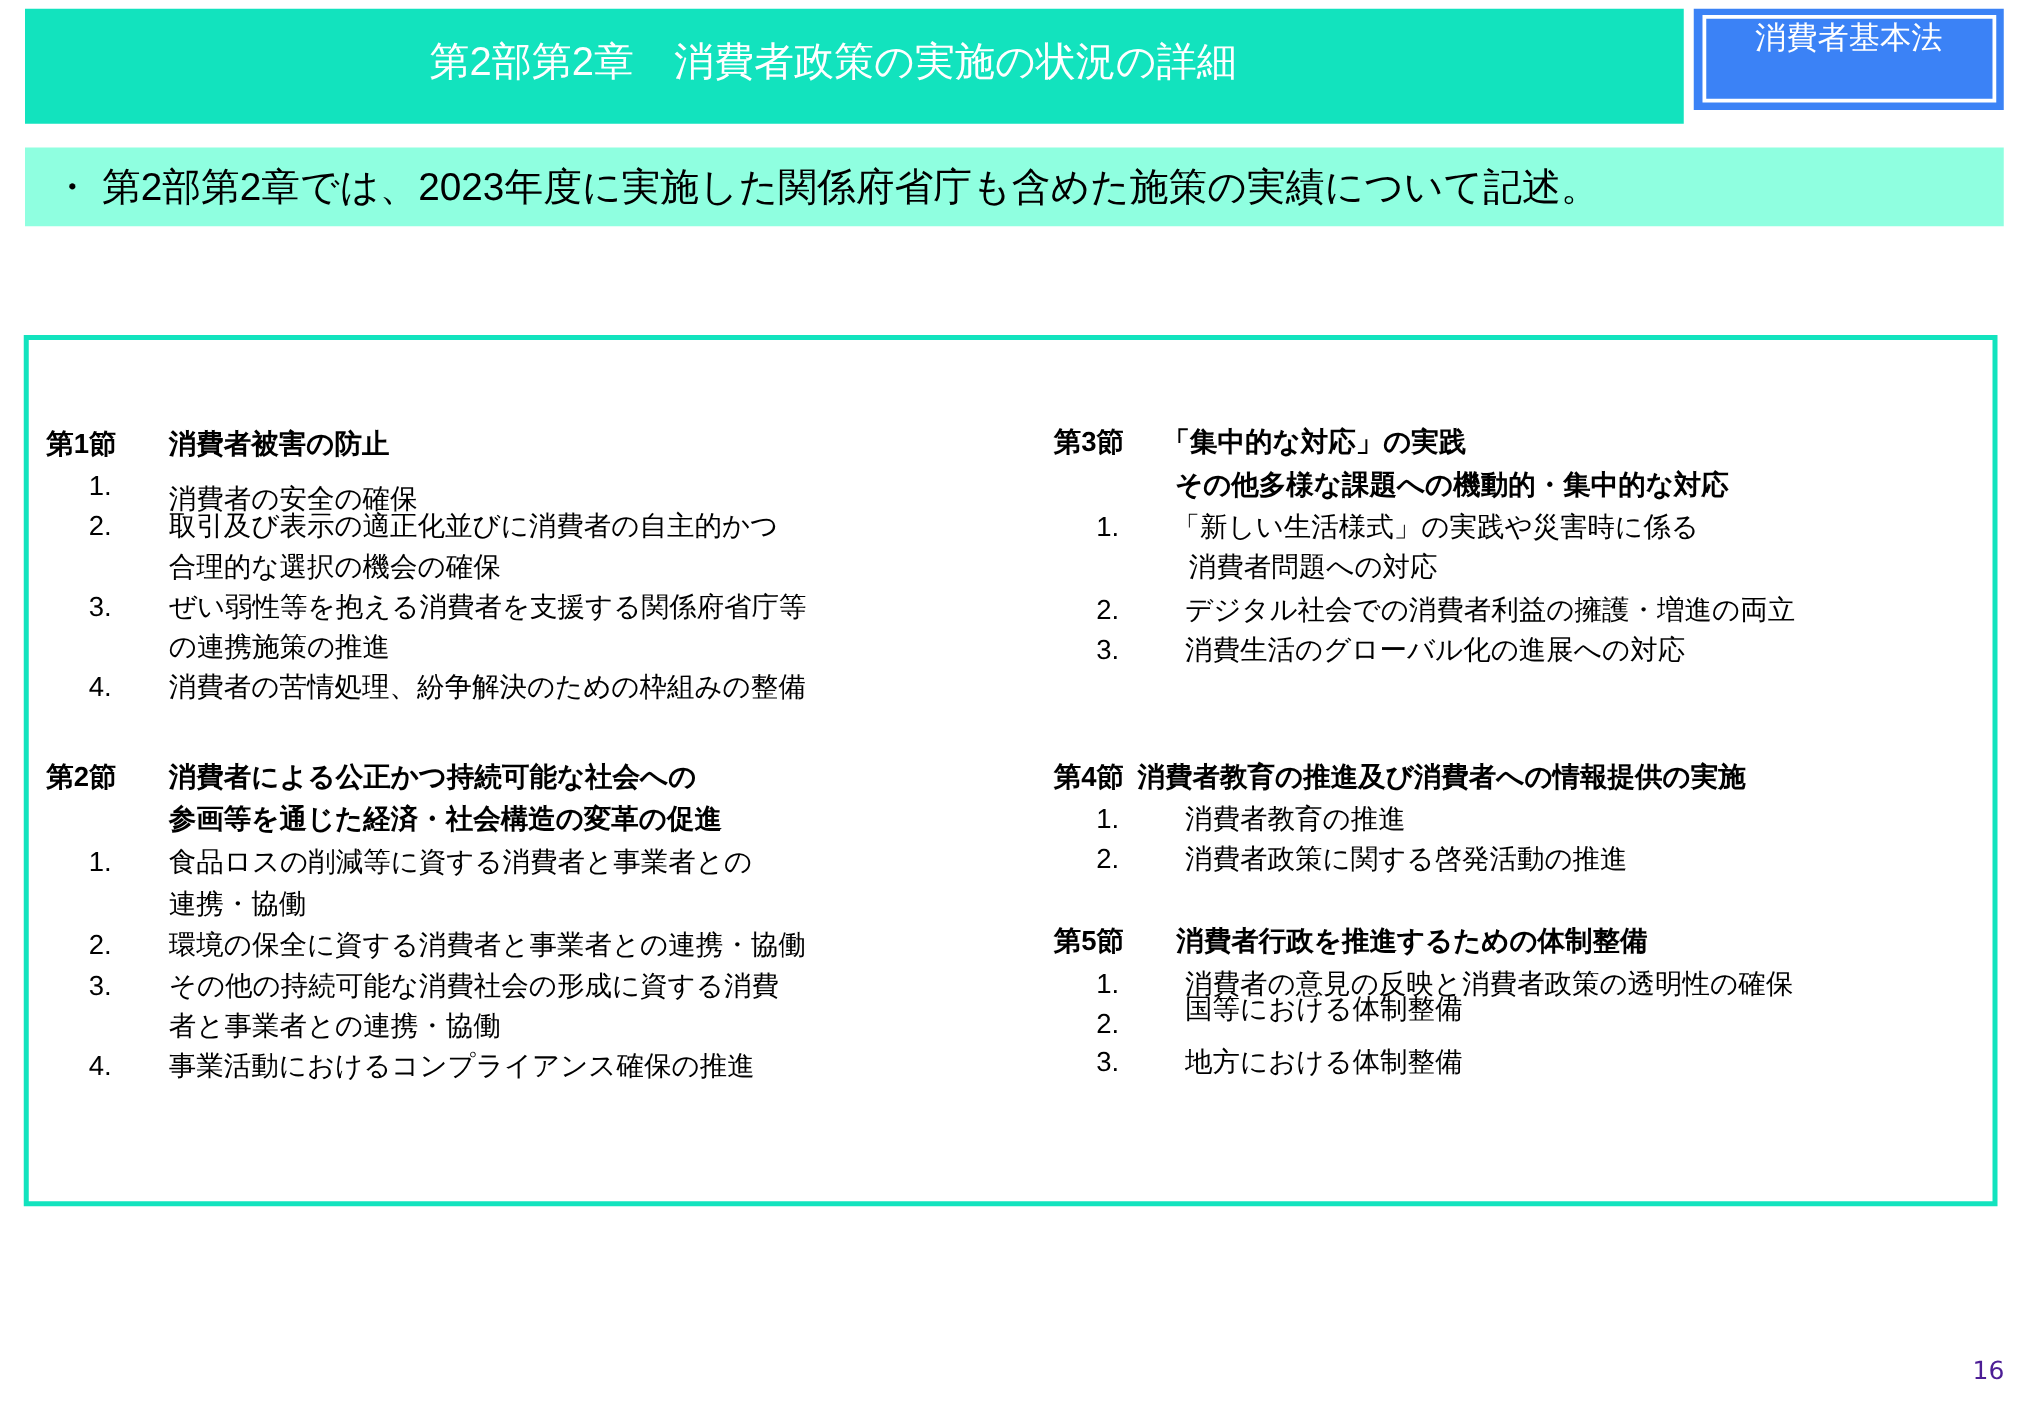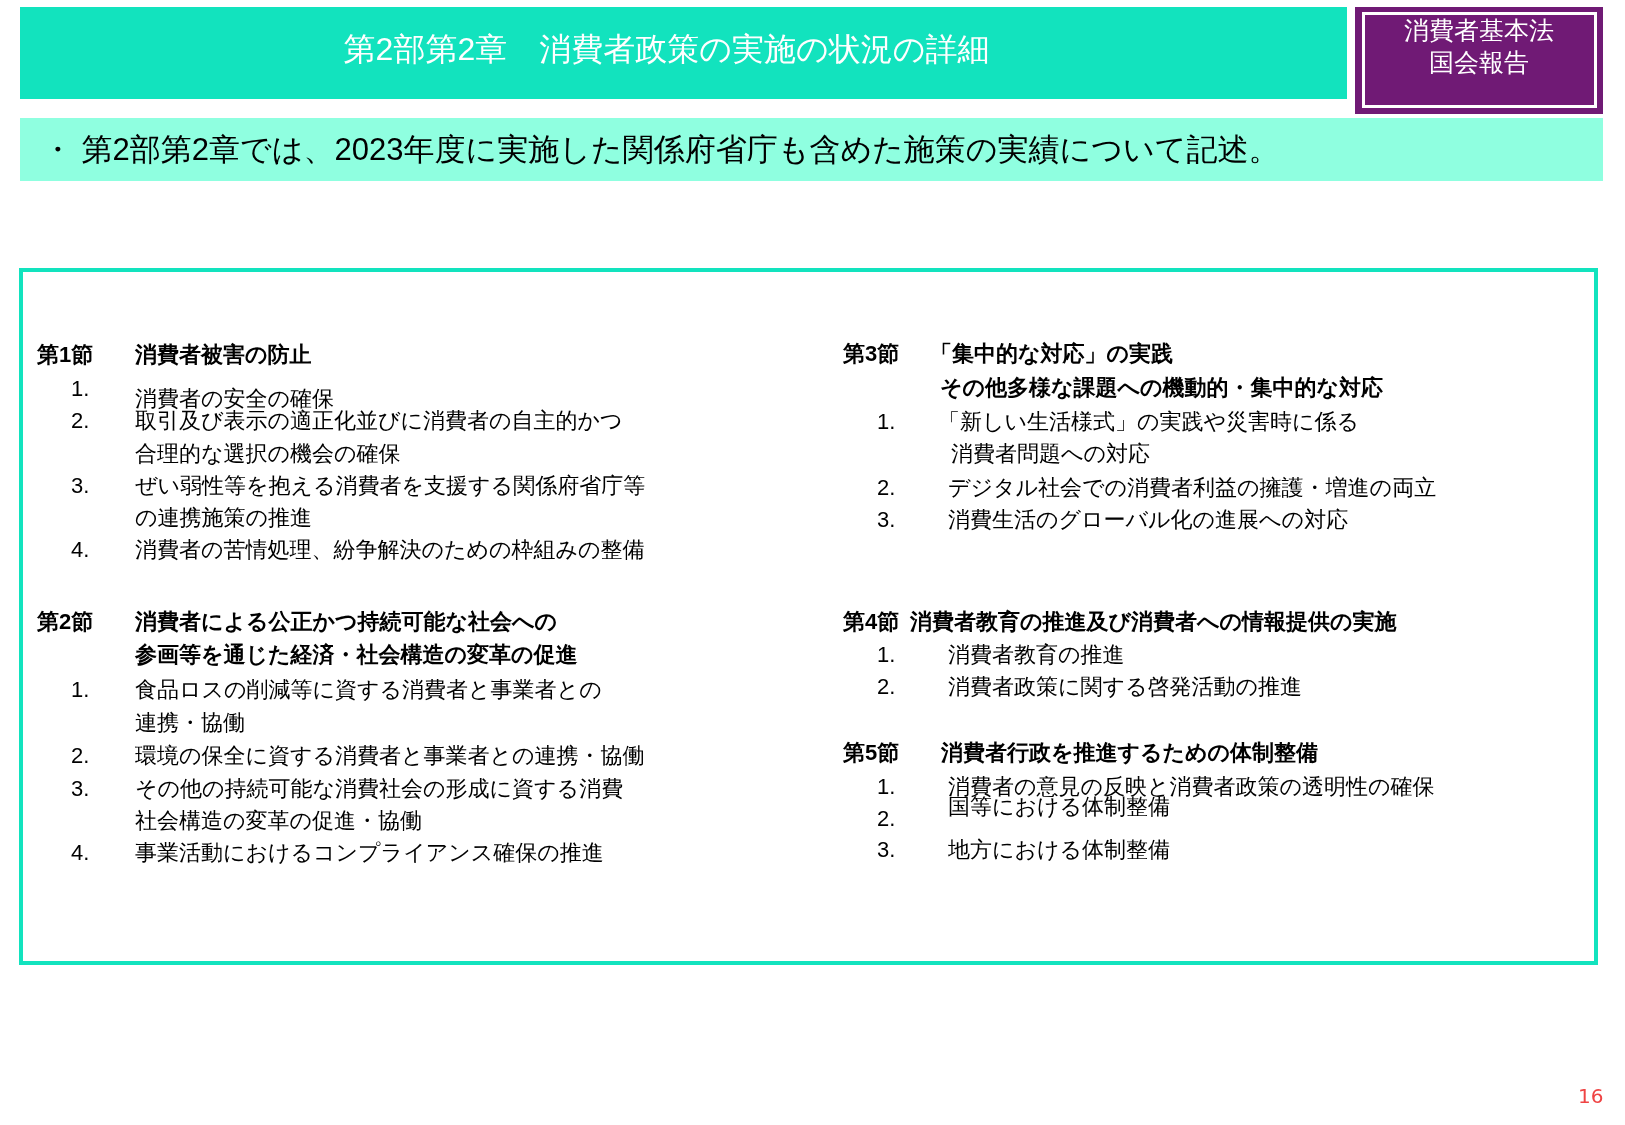--- a/index.html
+++ b/index.html
@@ -13,22 +13,22 @@
   .title-bar {
     position: absolute; left: 20px; top: 7px; width: 1327px; height: 92px;
     background: #12E3BE;
   }
   .title-text {
     position: absolute; left: 0; right: 34px; top: 0; height: 85px;
     line-height: 85px; text-align: center; color: #ffffff; font-size: 32px;
     white-space: nowrap;
   }
   .badge {
-    position: absolute; left: 1355px; top: 7px; width: 248px; height: 107px;
-    background: #701a75;
+    position: absolute; left: 1355px; top: 7px; width: 248px; height: 81px;
+    background: #3b82f6;
   }
   .badge-inner {
     position: absolute; left: 7px; top: 5px; right: 6px; bottom: 6px;
     border: 3px solid #ffffff;
   }
   .badge-line {
     position: absolute; left: 0; right: 0; text-align: center; color: #ffffff;
     font-size: 25px; line-height: 30px; white-space: nowrap;
   }
 
@@ -45,34 +45,33 @@
   
   .content-box {
     position: absolute; left: 19px; top: 268px; width: 1571px; height: 689px;
     border: 4px solid #12E3BE;
   }
 
   .line { position: absolute; white-space: nowrap; font-size: 22px; line-height: 34px; height: 34px; }
   .bold { font-weight: bold; }
 
   .page-number {
-    position: absolute; left: 1578px; top: 1084px; font-size: 20px; color: #ef4444;
+    position: absolute; left: 1578px; top: 1084px; font-size: 20px; color: #4c1d95;
     font-family: "DejaVu Sans", sans-serif;
   }
 </style>
 </head>
 <body>
 
 <div class="title-bar">
   <div class="title-text">第2部第2章　消費者政策の実施の状況の詳細</div>
 </div>
 <div class="badge">
   <div class="badge-inner"></div>
   <div class="badge-line" style="top:8px;">消費者基本法</div>
-  <div class="badge-line" style="top:40px;">国会報告</div>
 </div>
 
 <div class="summary-band">
   <div class="summary-text">・ 第2部第2章では、2023年度に実施した関係府省庁も含めた施策の実績について記述。</div>
 </div>
 
 <div class="content-box"></div>
 
 <div>
 
@@ -102,21 +101,21 @@
 
     <div class="line" style="left:71px; top:673px;">1.</div>
     <div class="line" style="left:135px; top:673px;">食品ロスの削減等に資する消費者と事業者との</div>
     <div class="line" style="left:135px; top:706px;">連携・協働</div>
 
     <div class="line" style="left:71px; top:739px;">2.</div>
     <div class="line" style="left:135px; top:739px;">環境の保全に資する消費者と事業者との連携・協働</div>
 
     <div class="line" style="left:71px; top:772px;">3.</div>
     <div class="line" style="left:135px; top:772px;">その他の持続可能な消費社会の形成に資する消費</div>
-    <div class="line" style="left:135px; top:804px;">社会構造の変革の促進・協働</div>
+    <div class="line" style="left:135px; top:804px;">者と事業者との連携・協働</div>
 
     <div class="line" style="left:71px; top:836px;">4.</div>
     <div class="line" style="left:135px; top:836px;">事業活動におけるコンプライアンス確保の推進</div>
   </div>
 </div>
 
 <div>
 
   <div>
     <div class="line bold" style="left:843px; top:337px;">第3節</div>

